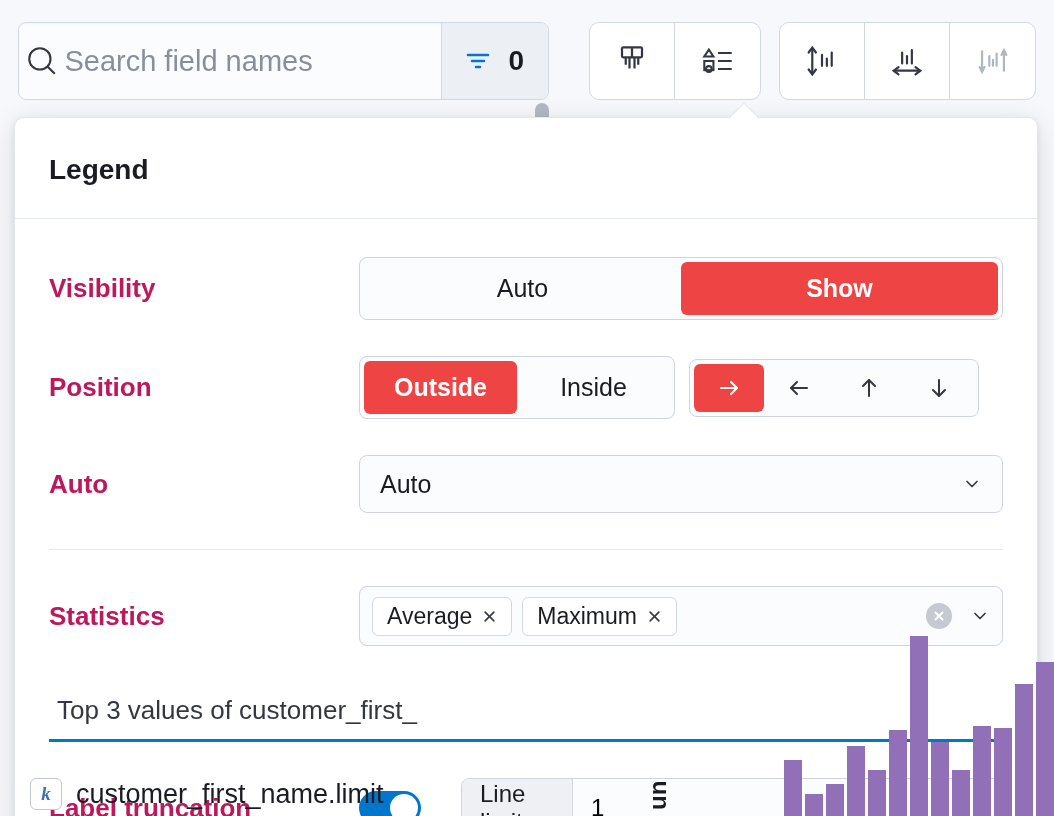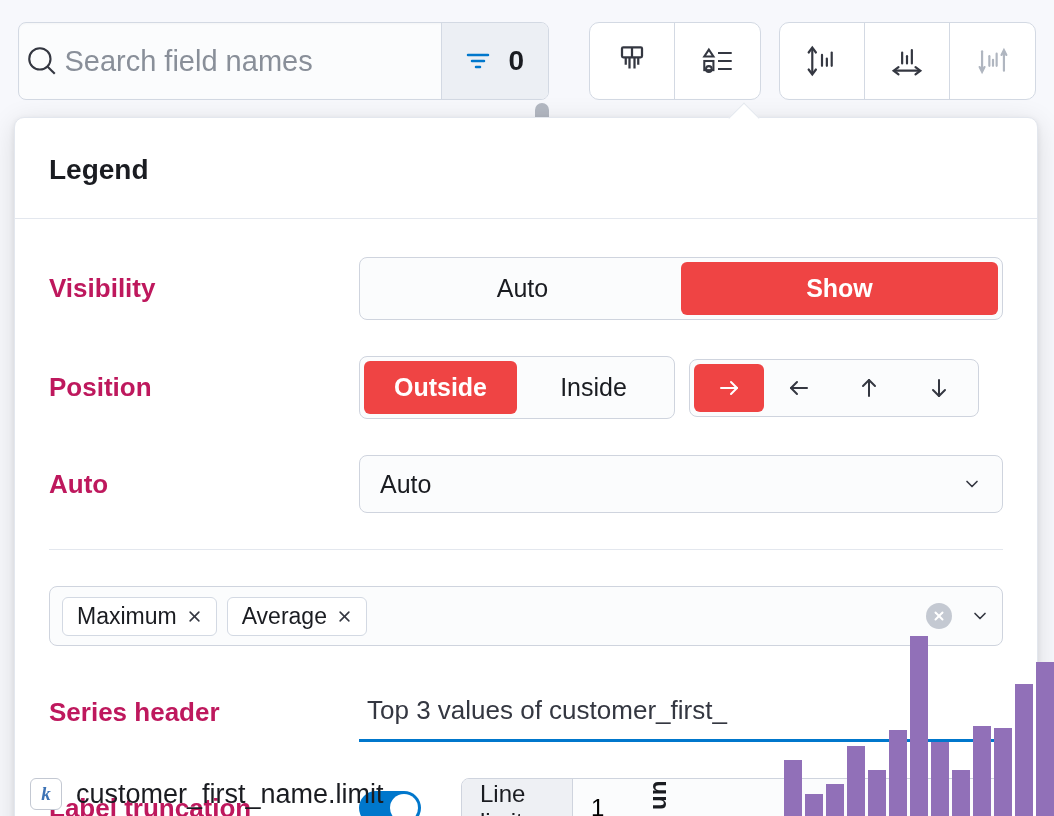--- a/index.html
+++ b/index.html
@@ -497,56 +497,56 @@
         <svg class="chevron-down" width="20" height="20" viewBox="0 0 24 24" fill="none" stroke="#343741" stroke-width="2" stroke-linecap="round" stroke-linejoin="round">
             <path d="M6 9 L12 15 L18 9"></path>
           </svg>
       </div>
     </div>
   </div>
 
   <hr class="section-sep">
 
   <div class="row">
+    <div class="row-label">Statistics</div>
     <div class="row-controls">
       <div class="multi-select">
+        <div class="chip">
+          <span>Average</span>
+          <span class="x">
+            <svg width="15" height="15" viewBox="0 0 24 24" fill="none" stroke="#343741" stroke-width="2.5" stroke-linecap="round">
+                <line x1="5" y1="5" x2="19" y2="19"></line>
+                <line x1="19" y1="5" x2="5" y2="19"></line>
+              </svg>
+          </span>
+        </div>
         <div class="chip">
           <span>Maximum</span>
           <span class="x">
             <svg width="15" height="15" viewBox="0 0 24 24" fill="none" stroke="#343741" stroke-width="2.5" stroke-linecap="round">
                 <line x1="5" y1="5" x2="19" y2="19"></line>
                 <line x1="19" y1="5" x2="5" y2="19"></line>
               </svg>
           </span>
         </div>
-        <div class="chip">
-          <span>Average</span>
-          <span class="x">
-            <svg width="15" height="15" viewBox="0 0 24 24" fill="none" stroke="#343741" stroke-width="2.5" stroke-linecap="round">
-                <line x1="5" y1="5" x2="19" y2="19"></line>
-                <line x1="19" y1="5" x2="5" y2="19"></line>
-              </svg>
-          </span>
-        </div>
         <div class="spacer"></div>
         <div class="clear-circle">
           <svg width="12" height="12" viewBox="0 0 24 24" fill="none" stroke="#fff" stroke-width="4" stroke-linecap="round">
               <line x1="5" y1="5" x2="19" y2="19"></line>
               <line x1="19" y1="5" x2="5" y2="19"></line>
             </svg>
         </div>
         <svg class="chevron-down" width="20" height="20" viewBox="0 0 24 24" fill="none" stroke="#343741" stroke-width="2" stroke-linecap="round" stroke-linejoin="round" style="margin-left:8px;">
             <path d="M6 9 L12 15 L18 9"></path>
           </svg>
       </div>
     </div>
   </div>
 
   <div class="row">
-    <div class="row-label">Series header</div>
     <div class="row-controls">
       <input class="series-input" value="Top 3 values of customer_first_" style="">
     </div>
   </div>
 
   <div class="row">
     <div class="row-label">Label truncation</div>
     <div class="row-controls">
       <div class="toggle">
         <div class="knob"></div>

